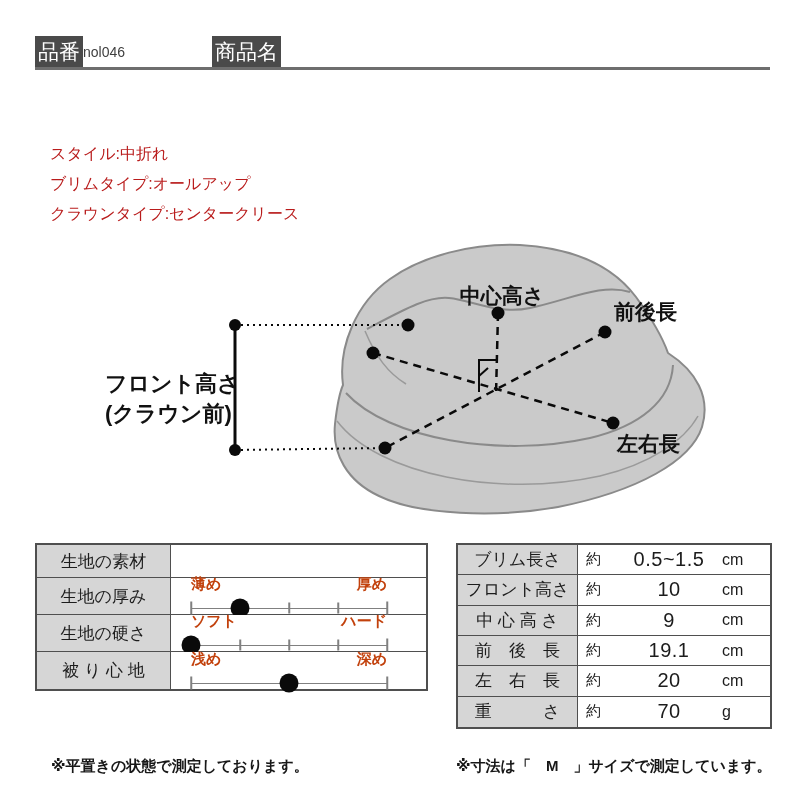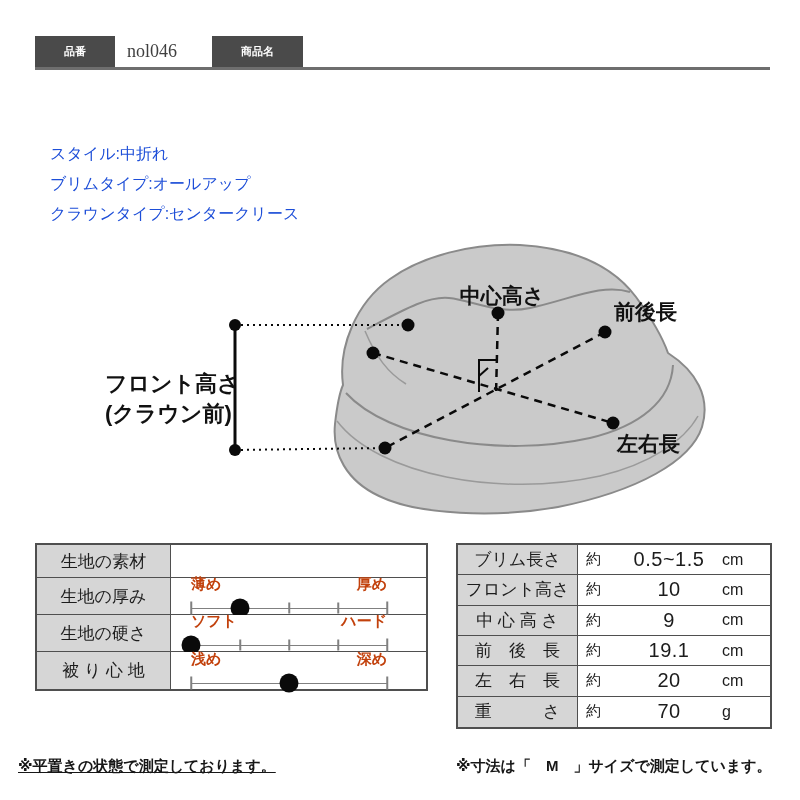--- a/index.html
+++ b/index.html
@@ -4,26 +4,26 @@
 <style>
   html,body{margin:0;padding:0;background:#fff;}
   body{font-family:"Liberation Sans","DejaVu Sans",sans-serif;color:#222;}
   .page{position:relative;width:800px;height:800px;background:#fff;overflow:hidden;}
 
   
   .hdr{position:absolute;left:35px;top:36px;display:flex;}
   .hdr-group{display:flex;align-items:stretch;border-bottom:3px solid #6e6e6e;height:31px;}
   .hdr-group.g1{width:177px;}
   .hdr-group.g2{width:558px;}
-  .badge{background:#4a4a4a;color:#fff;font-size:11px;font-weight:700;
-         display:flex;align-items:center;justify-content:center;padding:0 29px;white-space:nowrap;}
-  .hdr-value{margin-left:12px;font-size:18px;color:#3f3f3f;display:flex;align-items:center;white-space:nowrap;font-family:Liberation Serif, serif;}
-
-  
-  .specs{position:absolute;left:50px;top:139px;font-size:16px;color:#1d4ed8;}
+  .badge{background:#4a4a4a;color:#fff;font-size:21px;font-weight:400;
+         display:flex;align-items:center;justify-content:center;padding:0 3px;white-space:nowrap;}
+  .hdr-value{font-size:14px;color:#3f3f3f;display:flex;align-items:center;white-space:nowrap;}
+
+  
+  .specs{position:absolute;left:50px;top:139px;font-size:16px;color:#b91c1c;}
   .specs div{height:30px;line-height:30px;}
 
   
   .diagram{position:absolute;left:80px;top:235px;width:640px;height:300px;}
   .diagram text{font-weight:700;fill:#111;}
 
   
   .tbl{position:absolute;border:2.5px solid #4f4f4f;background:#fff;box-sizing:border-box;}
   .cell-label{background:#d6d6d6;display:flex;align-items:center;justify-content:center;
               border-right:1.5px solid #4f4f4f;font-size:17px;color:#1c1c1c;white-space:pre;}
@@ -47,21 +47,21 @@
   .stable{left:456px;top:543px;width:316px;height:186px;display:grid;grid-auto-rows:1fr;}
   .srow{display:grid;grid-template-columns:120px 38px 1fr 48px;border-bottom:1.5px solid #4f4f4f;}
   .srow:last-child{border-bottom:none;}
   .scell{display:flex;align-items:center;background:#fff;}
   .s-approx{font-size:15px;justify-content:flex-start;padding-left:8px;color:#1c1c1c;}
   .s-value{font-size:20px;justify-content:center;color:#1c1c1c;letter-spacing:.5px;}
   .s-unit{font-size:16px;justify-content:flex-start;color:#1c1c1c;}
 
   
   .note{position:absolute;font-size:15px;font-weight:600;color:#171717;white-space:nowrap;}
-  .note-left{left:18px;top:757px;text-decoration:underline;}
+  .note-left{left:51px;top:757px;}
   .note-right{left:456px;top:757px;}
 </style>
 </head>
 <body>
 
 <div class="page">
 
   <div class="hdr">
     <div class="hdr-group g1">
       <span class="badge">品番</span>

